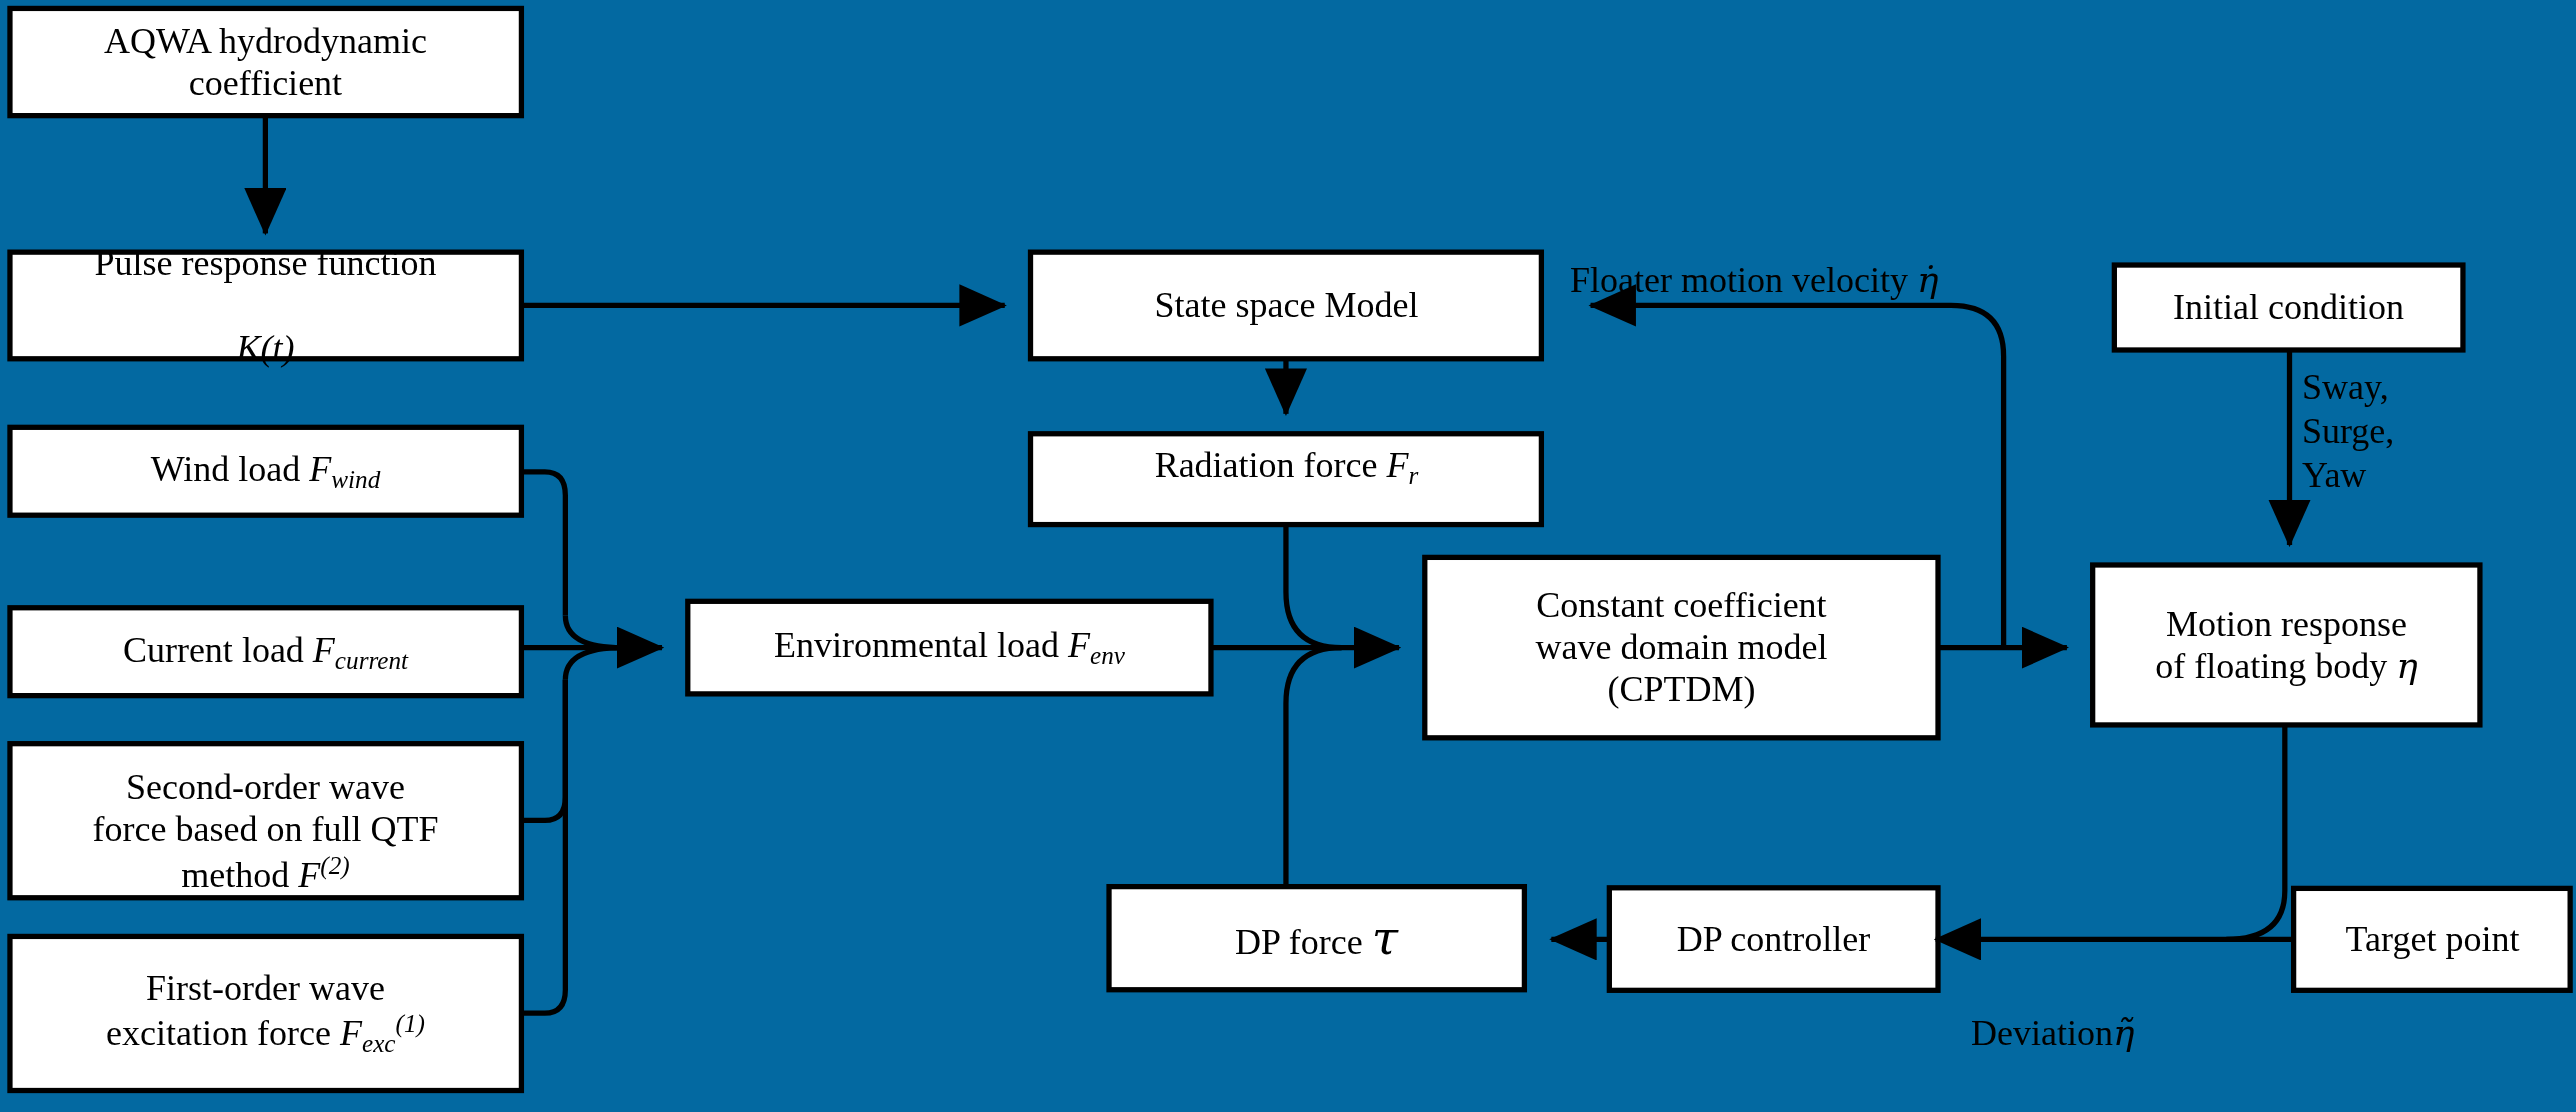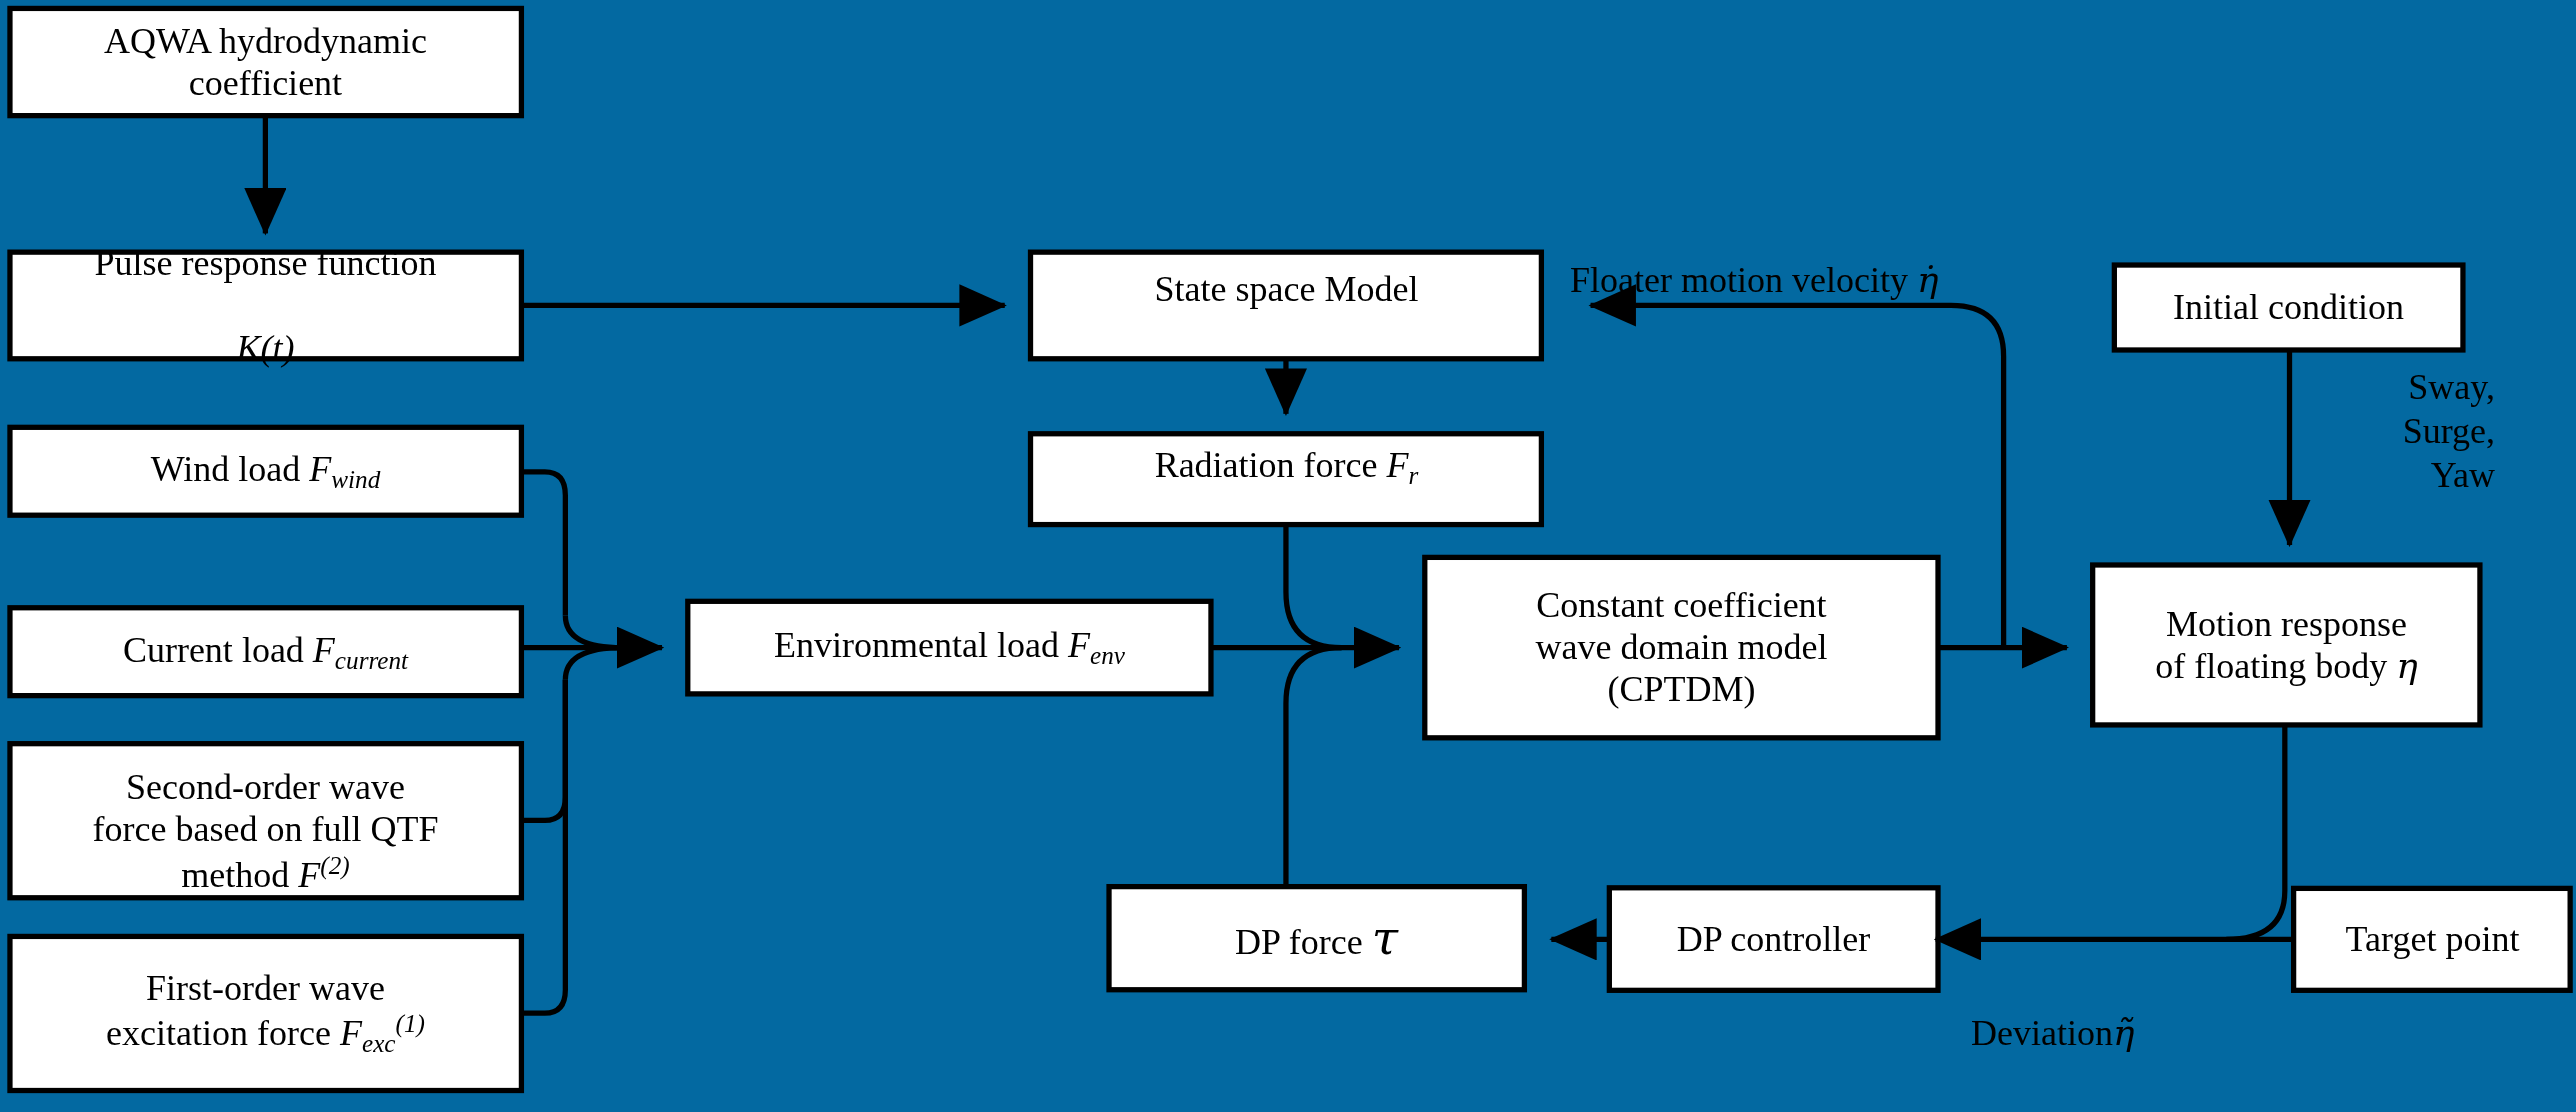--- a/index.html
+++ b/index.html
@@ -108,21 +108,21 @@
 
   <div class="lbl f62" style="left:10px;top:936px;width:511px;height:154px;">
     <span><span>First-order wave
 excitation force </span><span class="it">F</span><span class="sub">exc</span><span class="sup">(1)</span></span>
   </div>
 
   <div class="lbl f62" style="left:688px;top:601px;width:523px;height:93px;">
     <span><span>Environmental load </span><span class="it">F</span><span class="sub">env</span></span>
   </div>
 
-  <div class="lbl f62" style="left:1031px;top:236px;width:511px;height:107px;">State space Model</div>
+  <div class="lbl f62" style="left:1031px;top:252px;width:511px;height:107px;">State space Model</div>
 
   <div class="lbl f62" style="left:1031px;top:422px;width:511px;height:91px;">
     <span><span>Radiation force </span><span class="it">F</span><span class="sub">r</span></span>
   </div>
 
   <div class="lbl f62" style="left:1425px;top:557px;width:513px;height:180px;">Constant coefficient
 wave domain model
 (CPTDM)</div>
 
   <div class="lbl f62" style="left:2114px;top:265px;width:349px;height:85px;">Initial condition</div>
@@ -137,21 +137,21 @@
   </div>
 
   <div class="lbl f62" style="left:1609px;top:888px;width:329px;height:103px;">DP controller</div>
 
   <div class="lbl f62" style="left:2294px;top:888px;width:277px;height:102px;">Target point</div>
 
   <div class="free f62" style="left:1570px;top:217px;width:527px;text-align:left;">
     <span>Floater motion velocity </span><span class="gk">η̇</span>
   </div>
 
-  <div class="free f62" style="left:2302px;top:366px;width:193px;text-align:right;line-height:1.22;">Sway,
+  <div class="free f62" style="left:2302px;top:366px;width:193px;text-align:left;line-height:1.22;">Sway,
 Surge,
 Yaw</div>
 
   <div class="free f62" style="left:1971px;top:970px;width:328px;text-align:left;">
     <span>Deviation</span><span class="gk">η̃</span>
   </div>
 
 </div>
 
 

